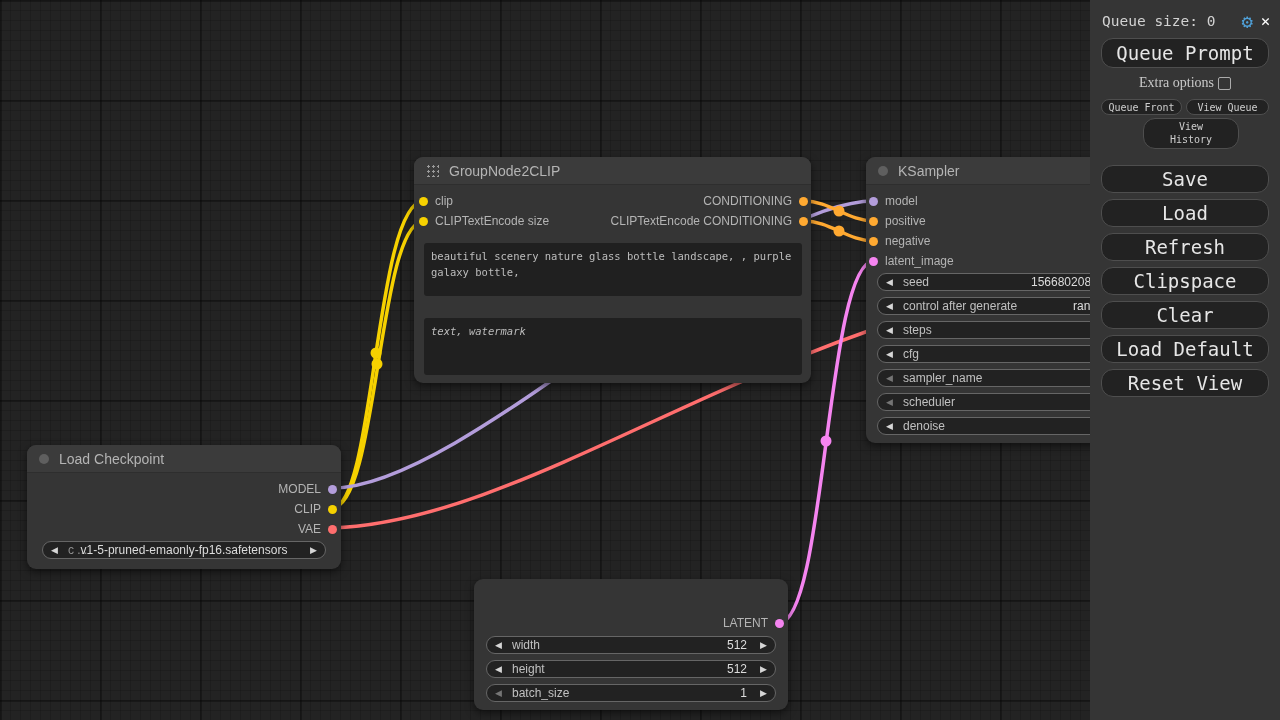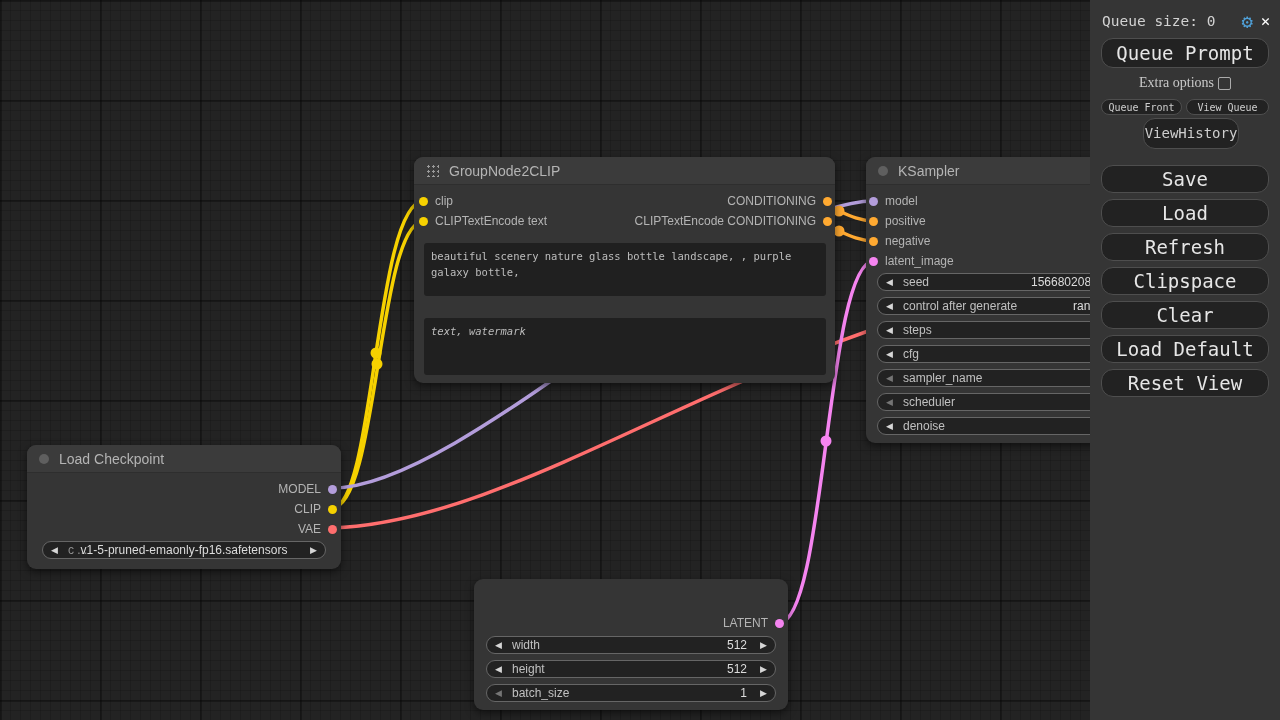--- a/index.html
+++ b/index.html
@@ -53,22 +53,22 @@
   .xclose{color:#fff;font-size:15px;font-weight:bold;cursor:pointer;}
   .btn{background:#222;border:1px solid #4e4e4e;color:#e6e6e6;border-radius:12px;
     display:flex;align-items:center;justify-content:center;box-sizing:border-box;
     font-family:"DejaVu Sans Mono",monospace;cursor:pointer;}
   .qprompt{position:absolute;left:11px;top:38px;width:168px;height:30px;font-size:19px;}
   .extra{position:absolute;left:0;top:74px;width:190px;height:18px;display:flex;
     align-items:center;justify-content:center;font-size:14px;color:#c9c9c9;gap:4px;font-family:Liberation Serif, serif;}
   .chk{width:11px;height:11px;border:1px solid #ababab;border-radius:2px;background:transparent;}
   .qfront{position:absolute;left:11px;top:99px;width:81px;height:16px;font-size:10px;color:#cecece;}
   .vqueue{position:absolute;left:96px;top:99px;width:83px;height:16px;font-size:10px;color:#cecece;}
-  .vhist{position:absolute;left:53px;top:118px;width:96px;height:31px;font-size:14px;
-    line-height:1.25;color:#cecece;}
+  .vhist{position:absolute;left:53px;top:118px;width:96px;height:31px;font-size:10px;
+    flex-direction:column;line-height:1.25;color:#cecece;}
   .bigbtn{position:absolute;left:11px;width:168px;height:28px;font-size:19px;}
 </style>
 </head>
 <body>
 
 <div class="stage">
 
   <svg class="wires" width="1280" height="720">
     <path d="M 332 508 C 375 508 375 201 424 201" style="stroke: rgb(246, 209, 0);"></path>
     <path d="M 332 508 C 378 508 378 221 424 221" style="stroke: rgb(246, 209, 0);"></path>
@@ -77,32 +77,32 @@
     <path d="M 779 623 C 826 623 826 261 874 261" style="stroke: rgb(245, 132, 240);"></path>
     <path d="M 804 201 C 830 201 848 221 874 221" style="stroke: rgb(255, 169, 49);"></path>
     <path d="M 804 221 C 830 221 848 241 874 241" style="stroke: rgb(255, 169, 49);"></path>
     <circle cx="376" cy="353" r="5.5" style="fill: rgb(246, 209, 0);"></circle>
     <circle cx="377" cy="364" r="5.5" style="fill: rgb(246, 209, 0);"></circle>
     <circle cx="839" cy="211" r="5.5" style="fill: rgb(255, 169, 49);"></circle>
     <circle cx="839" cy="231" r="5.5" style="fill: rgb(255, 169, 49);"></circle>
     <circle cx="826" cy="441" r="5.5" style="fill: rgb(245, 132, 240);"></circle>
   </svg>
 
-  <div class="node" style="left:414px;top:157px;width:397px;height:226px;padding-left:24px;">
+  <div class="node" style="left:414px;top:157px;width:397px;height:226px;">
     <div class="ntitle">
       <span class="gicon"></span>
       <span>GroupNode2CLIP</span>
     </div>
     <div class="port in" style="left:5px;top:34px;">
       <span class="pdot" style="background-color: rgb(246, 209, 0);"></span>
       <span>clip</span>
     </div>
     <div class="port in" style="left:5px;top:54px;">
       <span class="pdot" style="background-color: rgb(246, 209, 0);"></span>
-      <span>CLIPTextEncode text</span>
+      <span>CLIPTextEncode size</span>
     </div>
     <div class="port out" style="right:3px;top:34px;">
       <span class="pdot" style="background-color: rgb(255, 169, 49);"></span>
       <span>CONDITIONING</span>
     </div>
     <div class="port out" style="right:3px;top:54px;">
       <span class="pdot" style="background-color: rgb(255, 169, 49);"></span>
       <span>CLIPTextEncode CONDITIONING</span>
     </div>
     <div class="tbox" style="top:86px;height:53px;">beautiful scenery nature glass bottle landscape, , purple galaxy bottle,</div>

